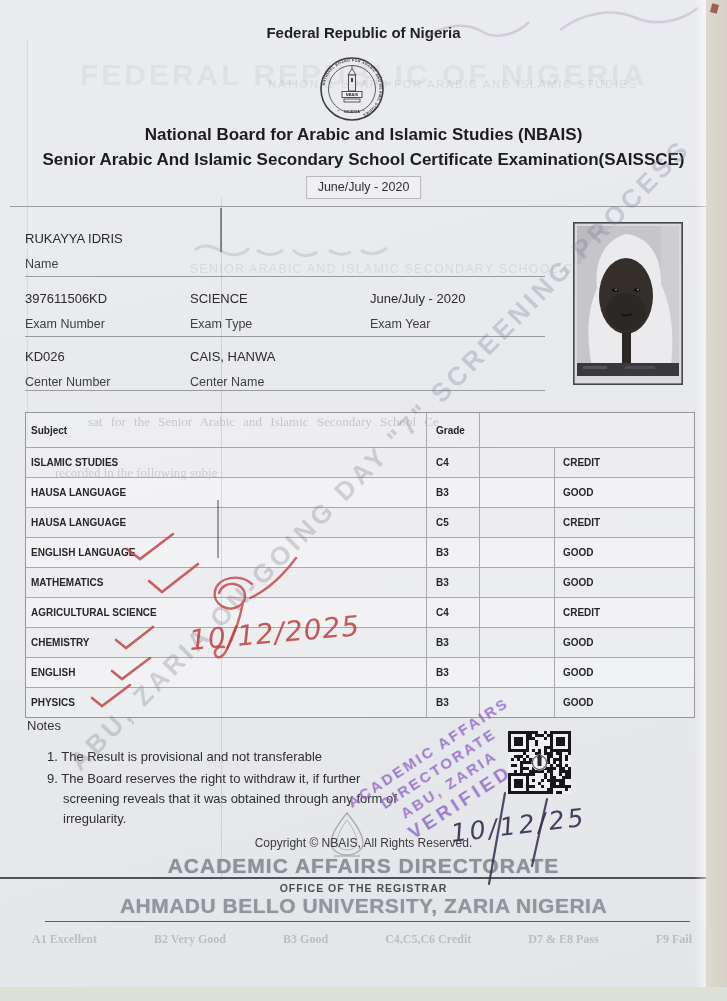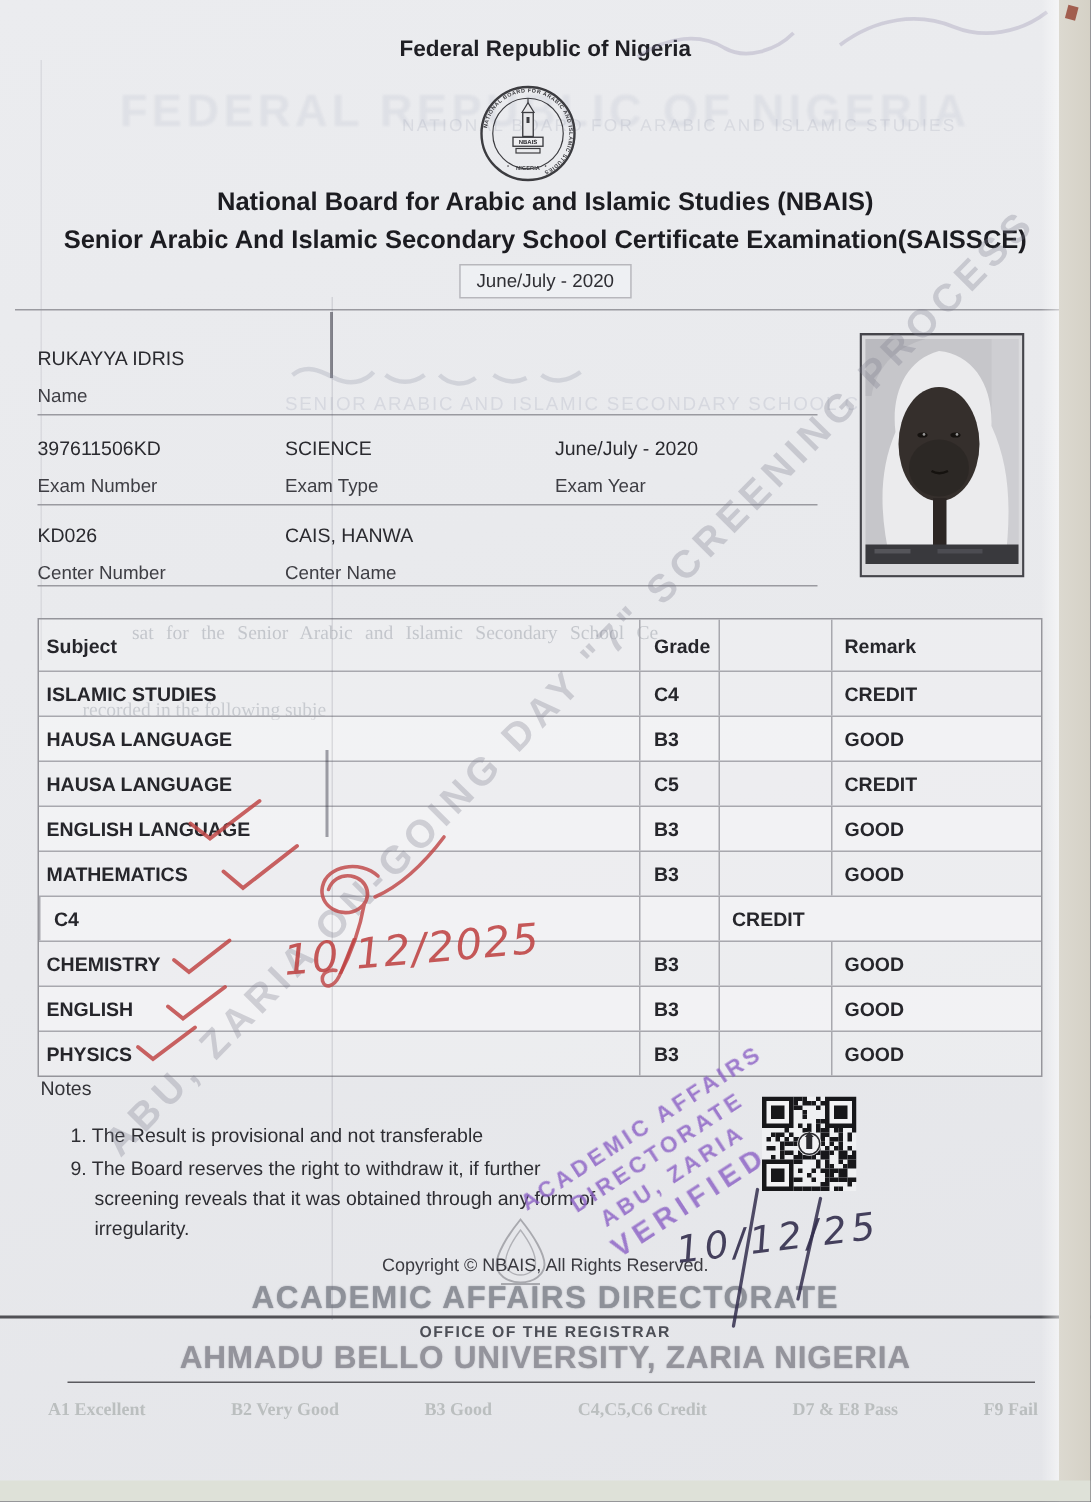--- a/index.html
+++ b/index.html
@@ -18,21 +18,21 @@
   .hline{height:1px;background:#9a9aa0;z-index:2;}
   .fval{font-size:13px;color:#2a2a2f;z-index:2;}
   .flab{font-size:12.5px;color:#3e3e44;z-index:2;}
   .photo{left:573px;top:222px;width:110px;height:163px;z-index:2;}
   
   .rtable{left:25px;top:412px;width:668px;border:1px solid #95959b;background:rgba(250,250,252,.25);z-index:2;}
   .trow{display:grid;grid-template-columns:400px 53px 75px 140px;height:29px;}
   .thead{height:34px;}
   .rrows .trow{border-top:1px solid #a8a8ae;}
   .rrows .trow:nth-child(even){background:rgba(255,255,255,.3);}
-  .tcell{display:flex;align-items:center;font-size:13px;font-weight:700;color:#26262b;overflow:hidden;}
+  .tcell{display:flex;align-items:center;font-size:10px;font-weight:700;color:#26262b;overflow:hidden;}
   .c-sub{padding-left:5px;}
   .c-gr{border-left:1px solid #a8a8ae;padding-left:9px;}
   .c-sp{border-left:1px solid #a8a8ae;}
   .c-rm{border-left:1px solid #a8a8ae;padding-left:8px;}
   
   .notes-title{left:27px;top:718px;font-size:13px;color:#333338;z-index:2;}
   .notes-list{left:47px;top:747px;width:372px;z-index:2;}
   .note-item{font-size:13px;color:#2e2e33;line-height:1.55;padding-left:16px;text-indent:-16px;margin-bottom:2px;}
   
   .qr{left:508px;top:731px;z-index:3;}
@@ -155,21 +155,20 @@
       <rect x="10" y="144" width="24" height="3" fill="#55555a"></rect>
       <rect x="52" y="144" width="30" height="3" fill="#4c4c52"></rect>
     </svg>
   </div>
 
   <div class="abs rtable">
     <div class="trow thead">
       <div class="tcell c-sub">Subject</div>
       <div class="tcell c-gr">Grade</div>
       <div class="tcell c-sp"></div>
-      <div class="tcell c-rm">Remark</div>
     </div>
     <div class="rrows">
         <div class="trow">
           <div class="tcell c-sub">ISLAMIC STUDIES</div>
           <div class="tcell c-gr">C4</div>
           <div class="tcell c-sp"></div>
           <div class="tcell c-rm">CREDIT</div>
         </div>
         <div class="trow">
           <div class="tcell c-sub">HAUSA LANGUAGE</div>
@@ -189,20 +188,21 @@
           <div class="tcell c-sp"></div>
           <div class="tcell c-rm">GOOD</div>
         </div>
         <div class="trow">
           <div class="tcell c-sub">MATHEMATICS</div>
           <div class="tcell c-gr">B3</div>
           <div class="tcell c-sp"></div>
           <div class="tcell c-rm">GOOD</div>
         </div>
         <div class="trow">
+          <div class="tcell c-sub">AGRICULTURAL SCIENCE</div>
           <div class="tcell c-gr">C4</div>
           <div class="tcell c-sp"></div>
           <div class="tcell c-rm">CREDIT</div>
         </div>
         <div class="trow">
           <div class="tcell c-sub">CHEMISTRY</div>
           <div class="tcell c-gr">B3</div>
           <div class="tcell c-sp"></div>
           <div class="tcell c-rm">GOOD</div>
         </div>

